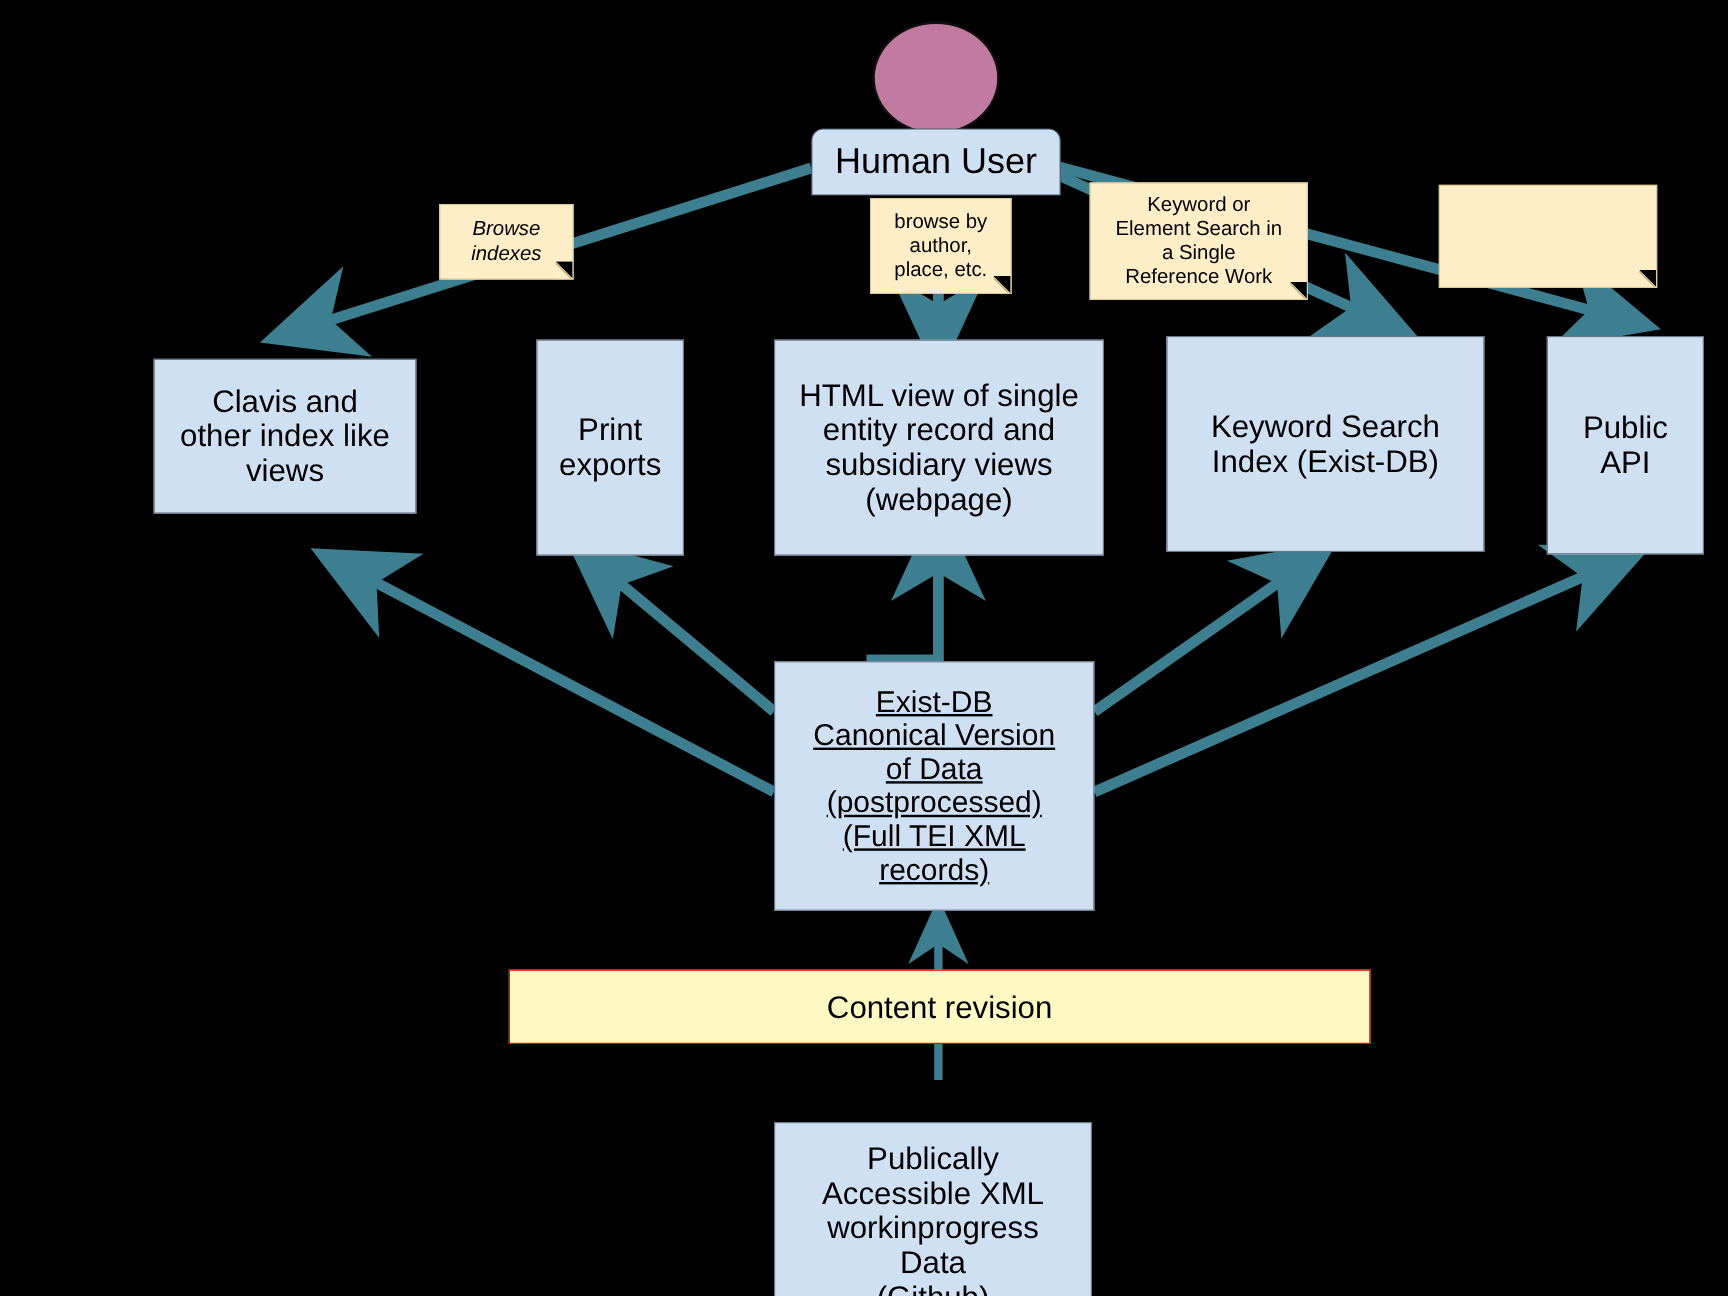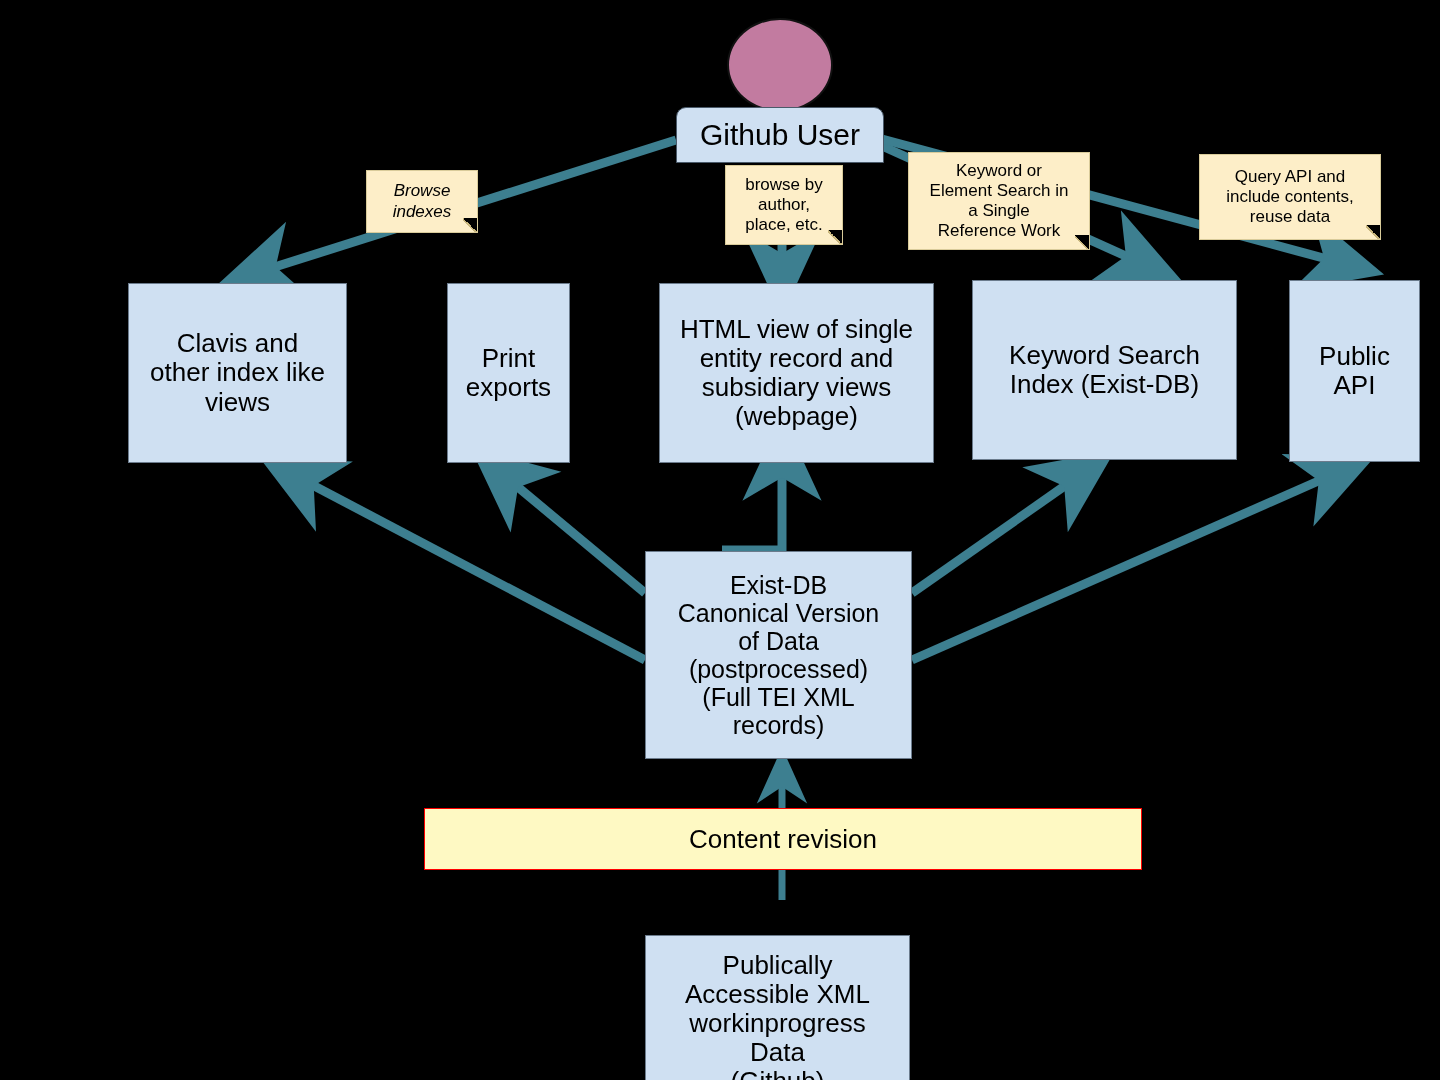--- a/index.html
+++ b/index.html
@@ -21,21 +21,21 @@
         display:flex;align-items:center;justify-content:center;text-align:center;color:#000;line-height:1.18;}
   .note .fold{position:absolute;right:0;bottom:0;width:14px;height:14px;
         background:linear-gradient(225deg,#000 0 50%,#c9b77f 50% 58%,#fdeec8 58% 100%);}
   .note span{display:block;width:100%;padding:0 5px;}
 
   .bar{position:absolute;background:#fef9c3;border:1px solid #ff0000;box-sizing:border-box;
        display:flex;align-items:center;justify-content:center;color:#000;}
 
   .fs30{font-size:30px;}
   .fs26{font-size:26px;}
-  .fs25{font-size:25px;}
+  .fs25{font-size:25px;text-decoration:underline;}
   .fs17{font-size:17px;}
 </style>
 </head>
 <body>
 
 <div id="stage">
 
   <svg id="edges" viewBox="0 0 1440 1080">
     <defs>
       <marker id="ah" markerWidth="14" markerHeight="14" refX="4.2" refY="5" orient="auto" markerUnits="strokeWidth">
@@ -65,52 +65,51 @@
       <path d="M912,593 L1076,478" marker-end="url(#ah)"></path>
 
       <path d="M912,660 L1332,475" marker-end="url(#ah)"></path>
     </g>
 
     <path d="M782,900 L782,772" stroke="#3d7f90" stroke-width="7" fill="none" marker-end="url(#ah-sm)"></path>
   </svg>
 
   <div class="actor-head" style="left:727px;top:18px;width:102px;height:90px;"></div>
   <div class="actor-label fs30" style="left:676px;top:107px;width:206px;height:54px;">
-    <span>Github User</span>
+    <span>Human User</span>
   </div>
 
   <div class="note fs17" style="left:366px;top:170px;width:112px;height:63px;font-style:italic;">
     <span>Browse<br>indexes</span>
     <i class="fold"></i>
   </div>
 
   <div class="note fs17" style="left:725px;top:165px;width:118px;height:80px;">
     <span>browse by<br>author,<br>place, etc.</span>
     <i class="fold"></i>
   </div>
 
   <div class="note fs17" style="left:908px;top:152px;width:182px;height:98px;">
     <span>Keyword or<br>Element Search in<br>a Single<br>Reference Work</span>
     <i class="fold"></i>
   </div>
 
   <div class="note fs17" style="left:1199px;top:154px;width:182px;height:86px;">
-    <span>Query API and<br>include contents,<br>reuse data</span>
     <i class="fold"></i>
   </div>
 
-  <div class="node fs26" style="left:128px;top:283px;width:219px;height:180px;">
+  <div class="node fs26" style="left:128px;top:299px;width:219px;height:129px;">
     <span>Clavis and<br>other index like<br>views</span>
   </div>
 
   <div class="node fs26" style="left:427px;top:283px;width:123px;height:180px;margin-left:20px;">
     <span>Print<br>exports</span>
   </div>
 
-  <div class="node fs26" style="left:645px;top:283px;width:275px;height:180px;margin-left:14px;">
+  <div class="node fs26" style="left:645px;top:283px;width:275px;height:180px;">
     <span>HTML view of single<br>entity record and<br>subsidiary views<br>(webpage)</span>
   </div>
 
   <div class="node fs26" style="left:1289px;top:280px;width:131px;height:182px;">
     <span>Public<br>API</span>
   </div>
 
   <div class="node fs26" style="left:972px;top:280px;width:265px;height:180px;">
     <span>Keyword Search<br>Index (Exist-DB)</span>
   </div>

